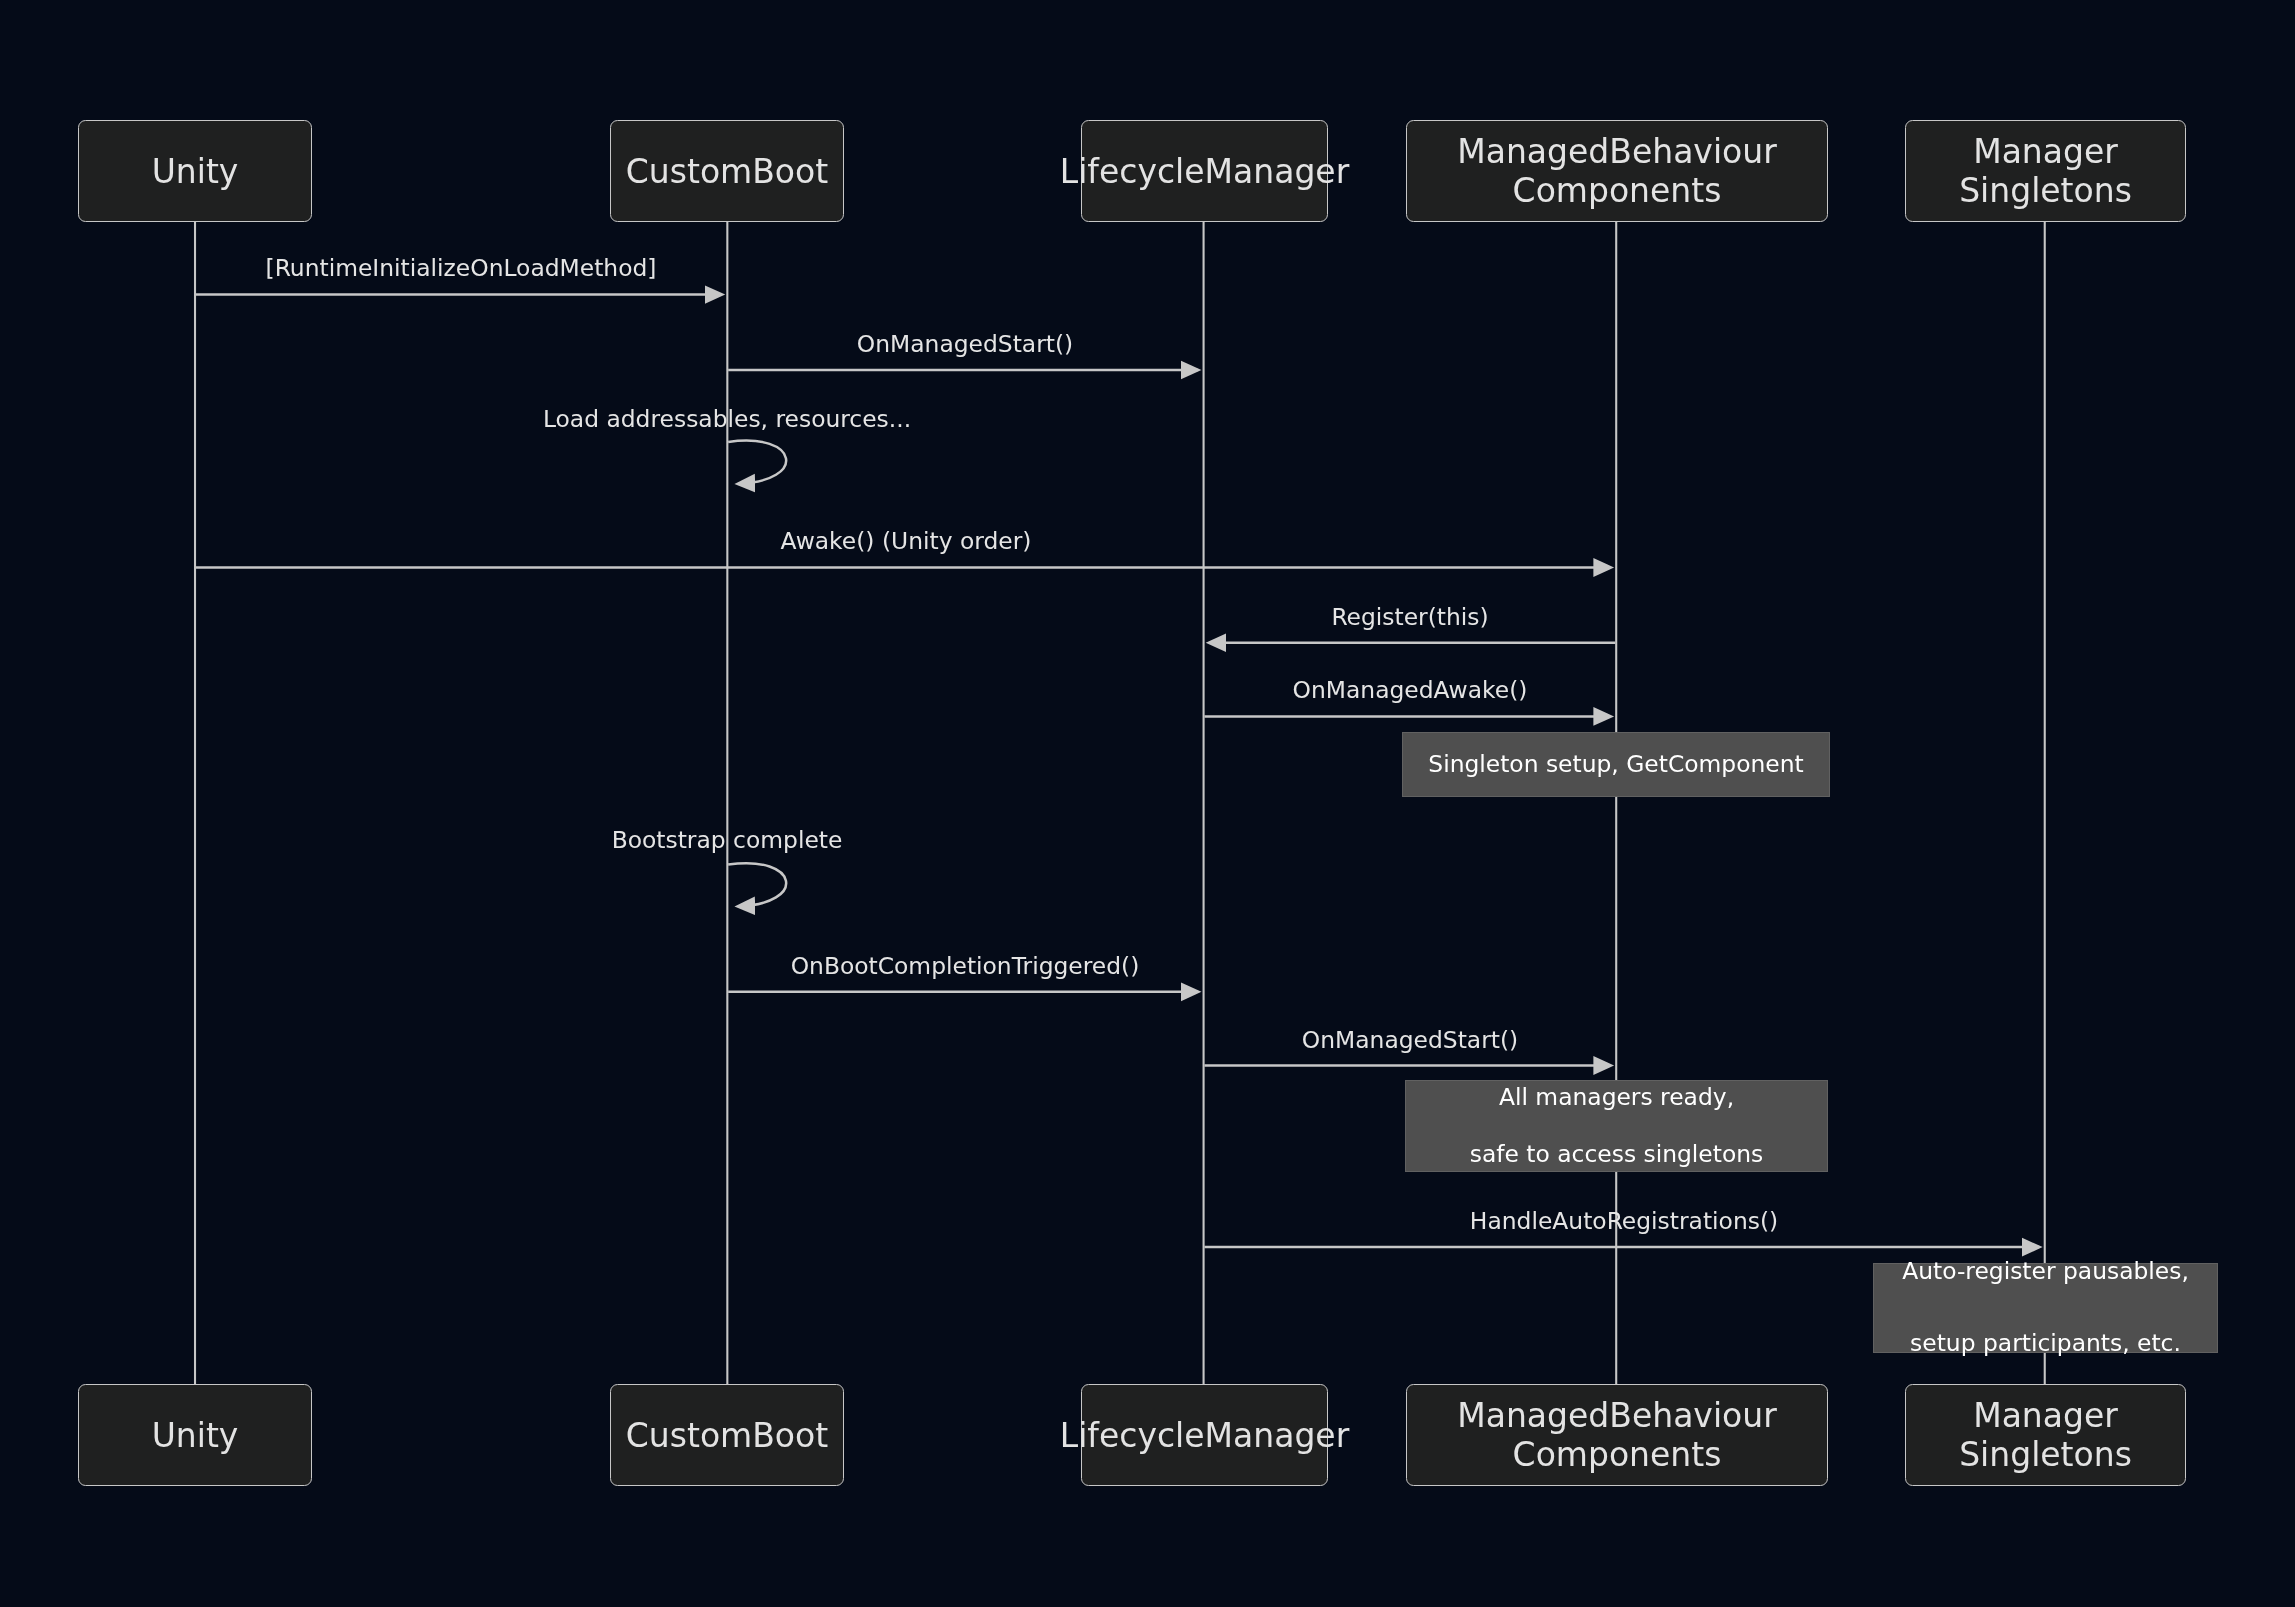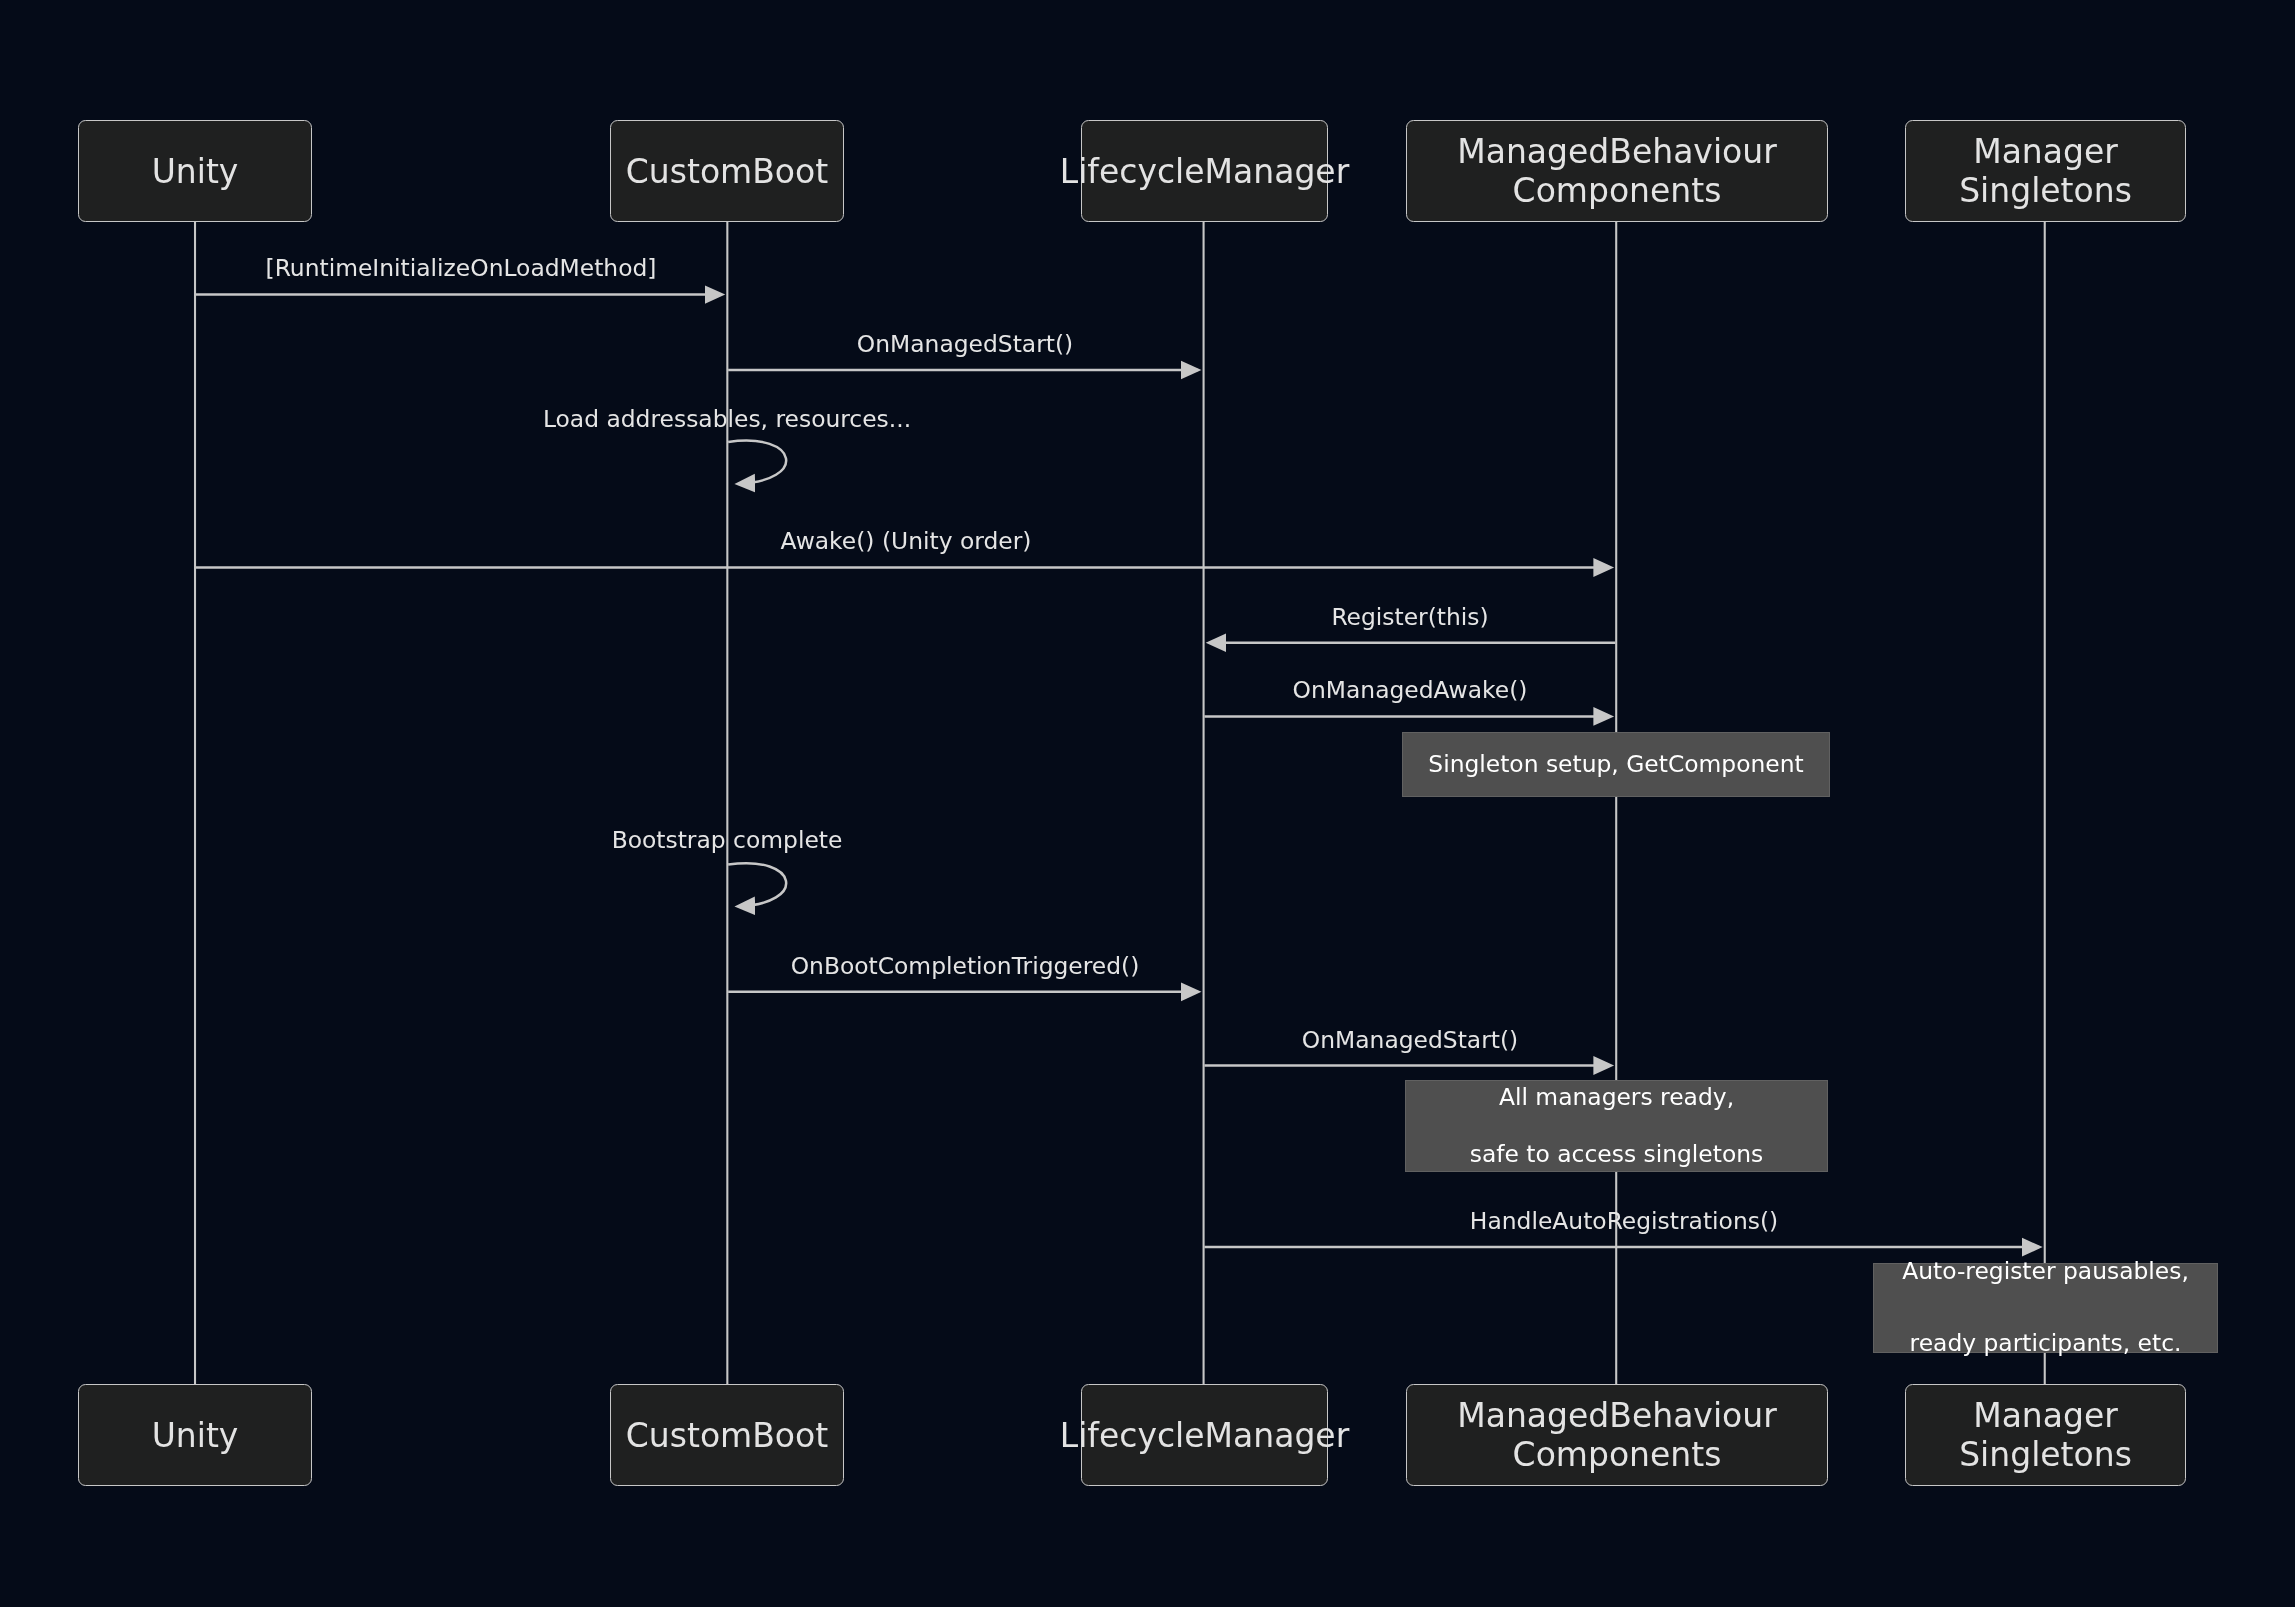--- a/index.html
+++ b/index.html
@@ -133,17 +133,17 @@
 
   <div class="note" style="left:1402px; top:732px; width:428px; height:65px;">
     <span>Singleton setup, GetComponent</span>
   </div>
   <div class="note" style="left:1405px; top:1080px; width:423px; height:92px;gap:23px;">
     <span>All managers ready,</span>
     <span>safe to access singletons</span>
   </div>
   <div class="note" style="left:1873px; top:1263px; width:345px; height:90px;gap:38px;">
     <span>Auto-register pausables,</span>
-    <span>ready participants, etc.</span>
+    <span>setup participants, etc.</span>
   </div>
 
 </div>
 
 
 </body></html>

